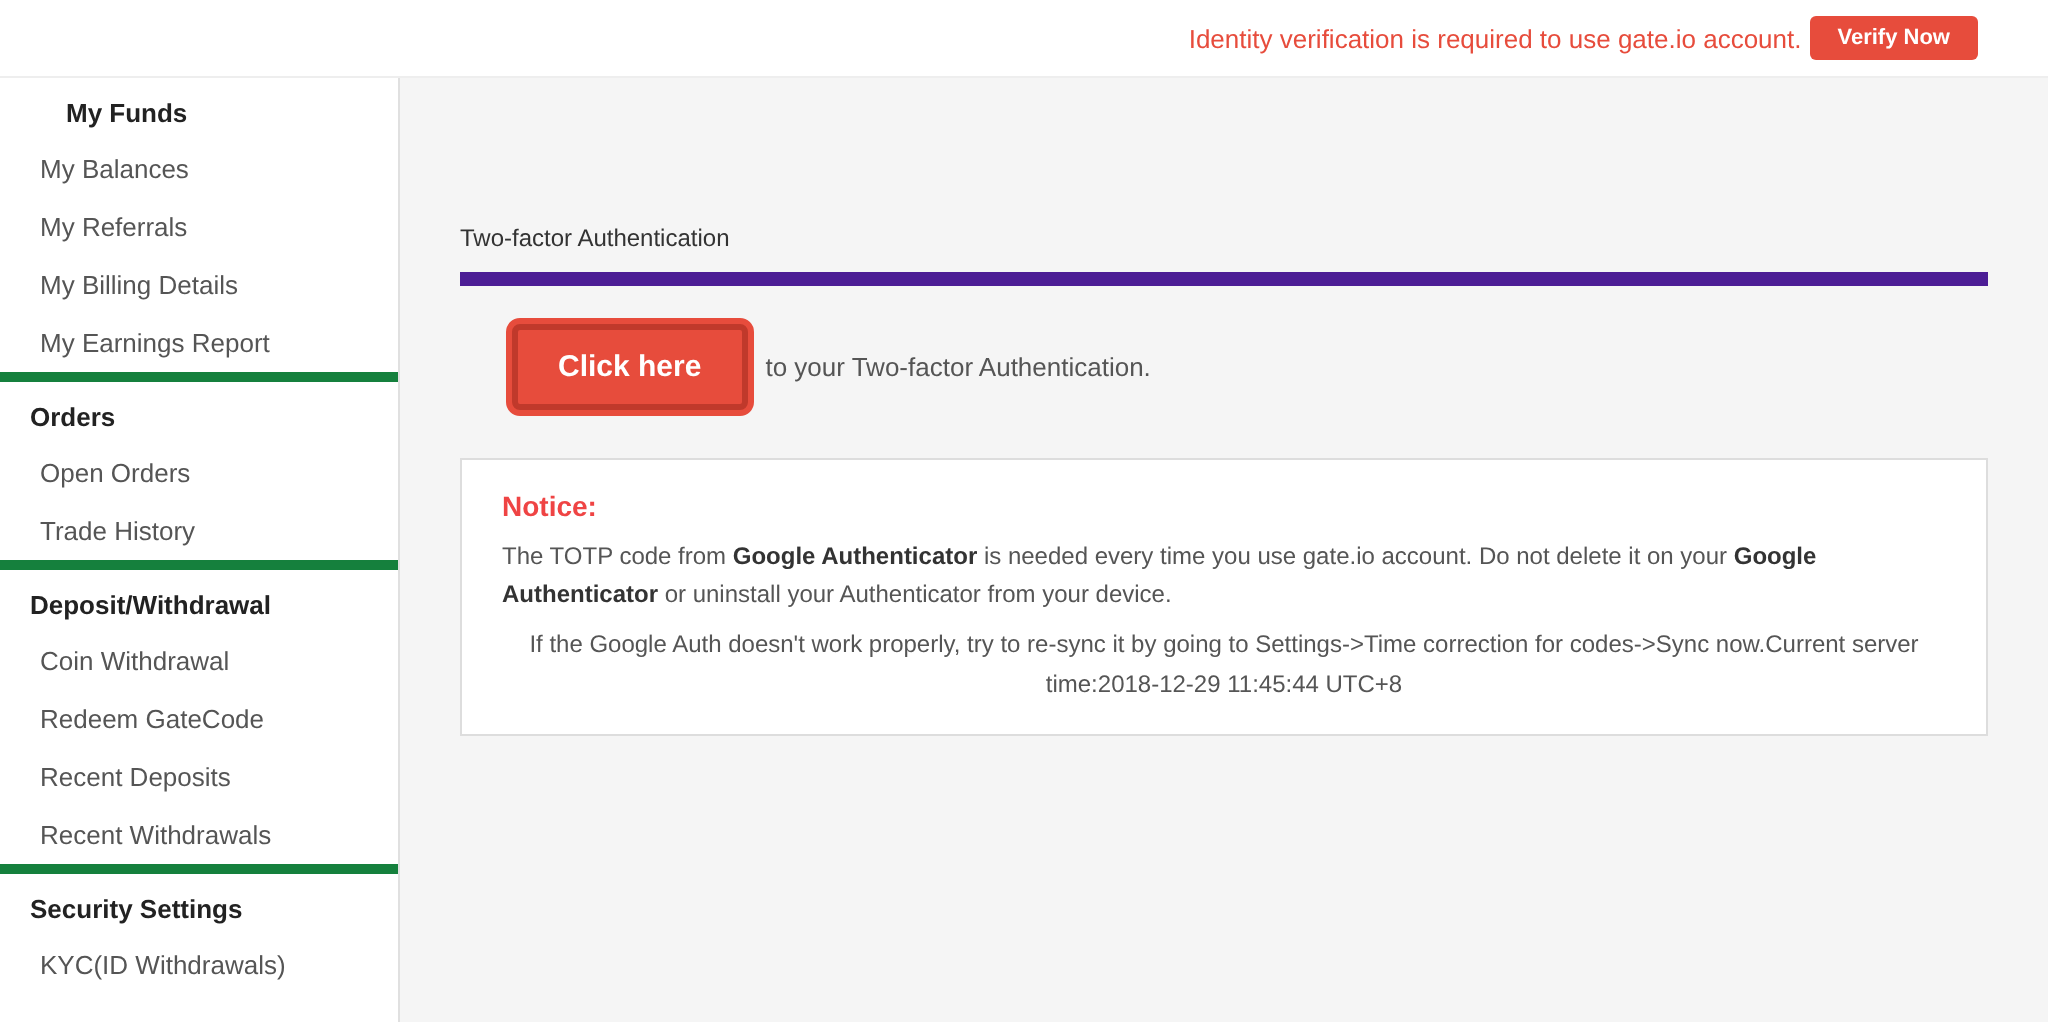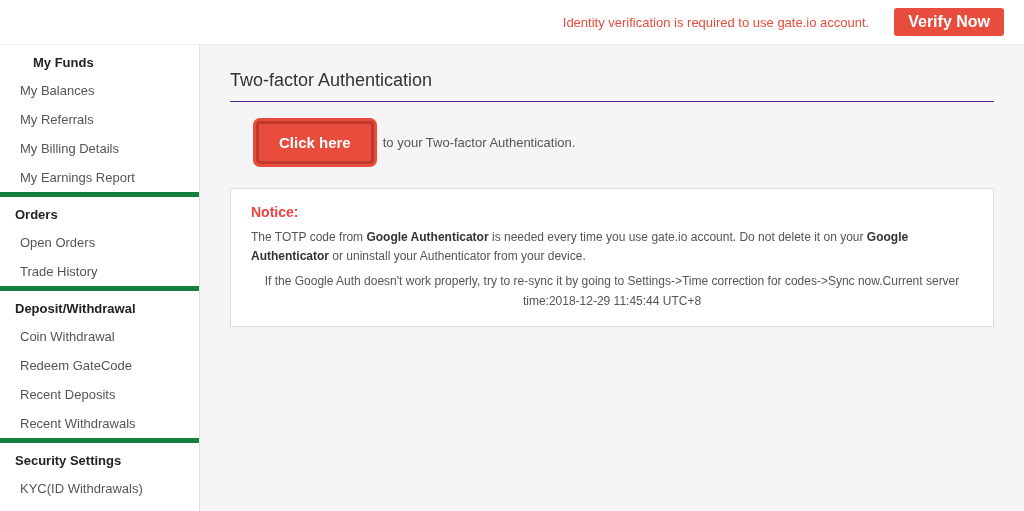--- a/index.html
+++ b/index.html
@@ -12,38 +12,38 @@
       height: 511px;
       overflow: hidden;
       display: flex;
       flex-direction: column;
     }
 
     
     .alert-bar {
       background: #fff;
       border-bottom: 1px solid #eee;
-      padding: 8px 20px;
+      padding: 8px 35px;
       display: flex;
       align-items: center;
       justify-content: flex-end;
-      gap: 25px;
+      gap: 4px;
       font-size: 13px;
     }
     .alert-text {
       color: #e74c3c;
     }
     .verify-btn {
       background: #e74c3c;
       color: #fff;
       border: none;
       padding: 5px 14px;
       cursor: pointer;
       border-radius: 3px;
-      font-size: 16px;
+      font-size: 11px;
       font-weight: bold;
     }
 
     
     .main-layout {
       display: flex;
       flex: 1;
       overflow: hidden;
     }
 
@@ -80,26 +80,27 @@
 
     
     .main-content {
       flex: 1;
       background: #f5f5f5;
       padding: 25px 30px;
       overflow-y: auto;
     }
 
     .page-title {
-      font-size: 18px;
+      font-size: 12px;
       font-weight: normal;
       color: #333;
       margin-bottom: 20px;
-      border-bottom: 1px solid #4c1d95;
+      border-bottom: 7px solid #4c1d95;
       padding-bottom: 10px;
+      margin-top: 48px;
     }
 
     .click-here-section {
       margin-bottom: 25px;
       display: flex;
       align-items: center;
       gap: 10px;
       padding-left: 27px;
     }
 

